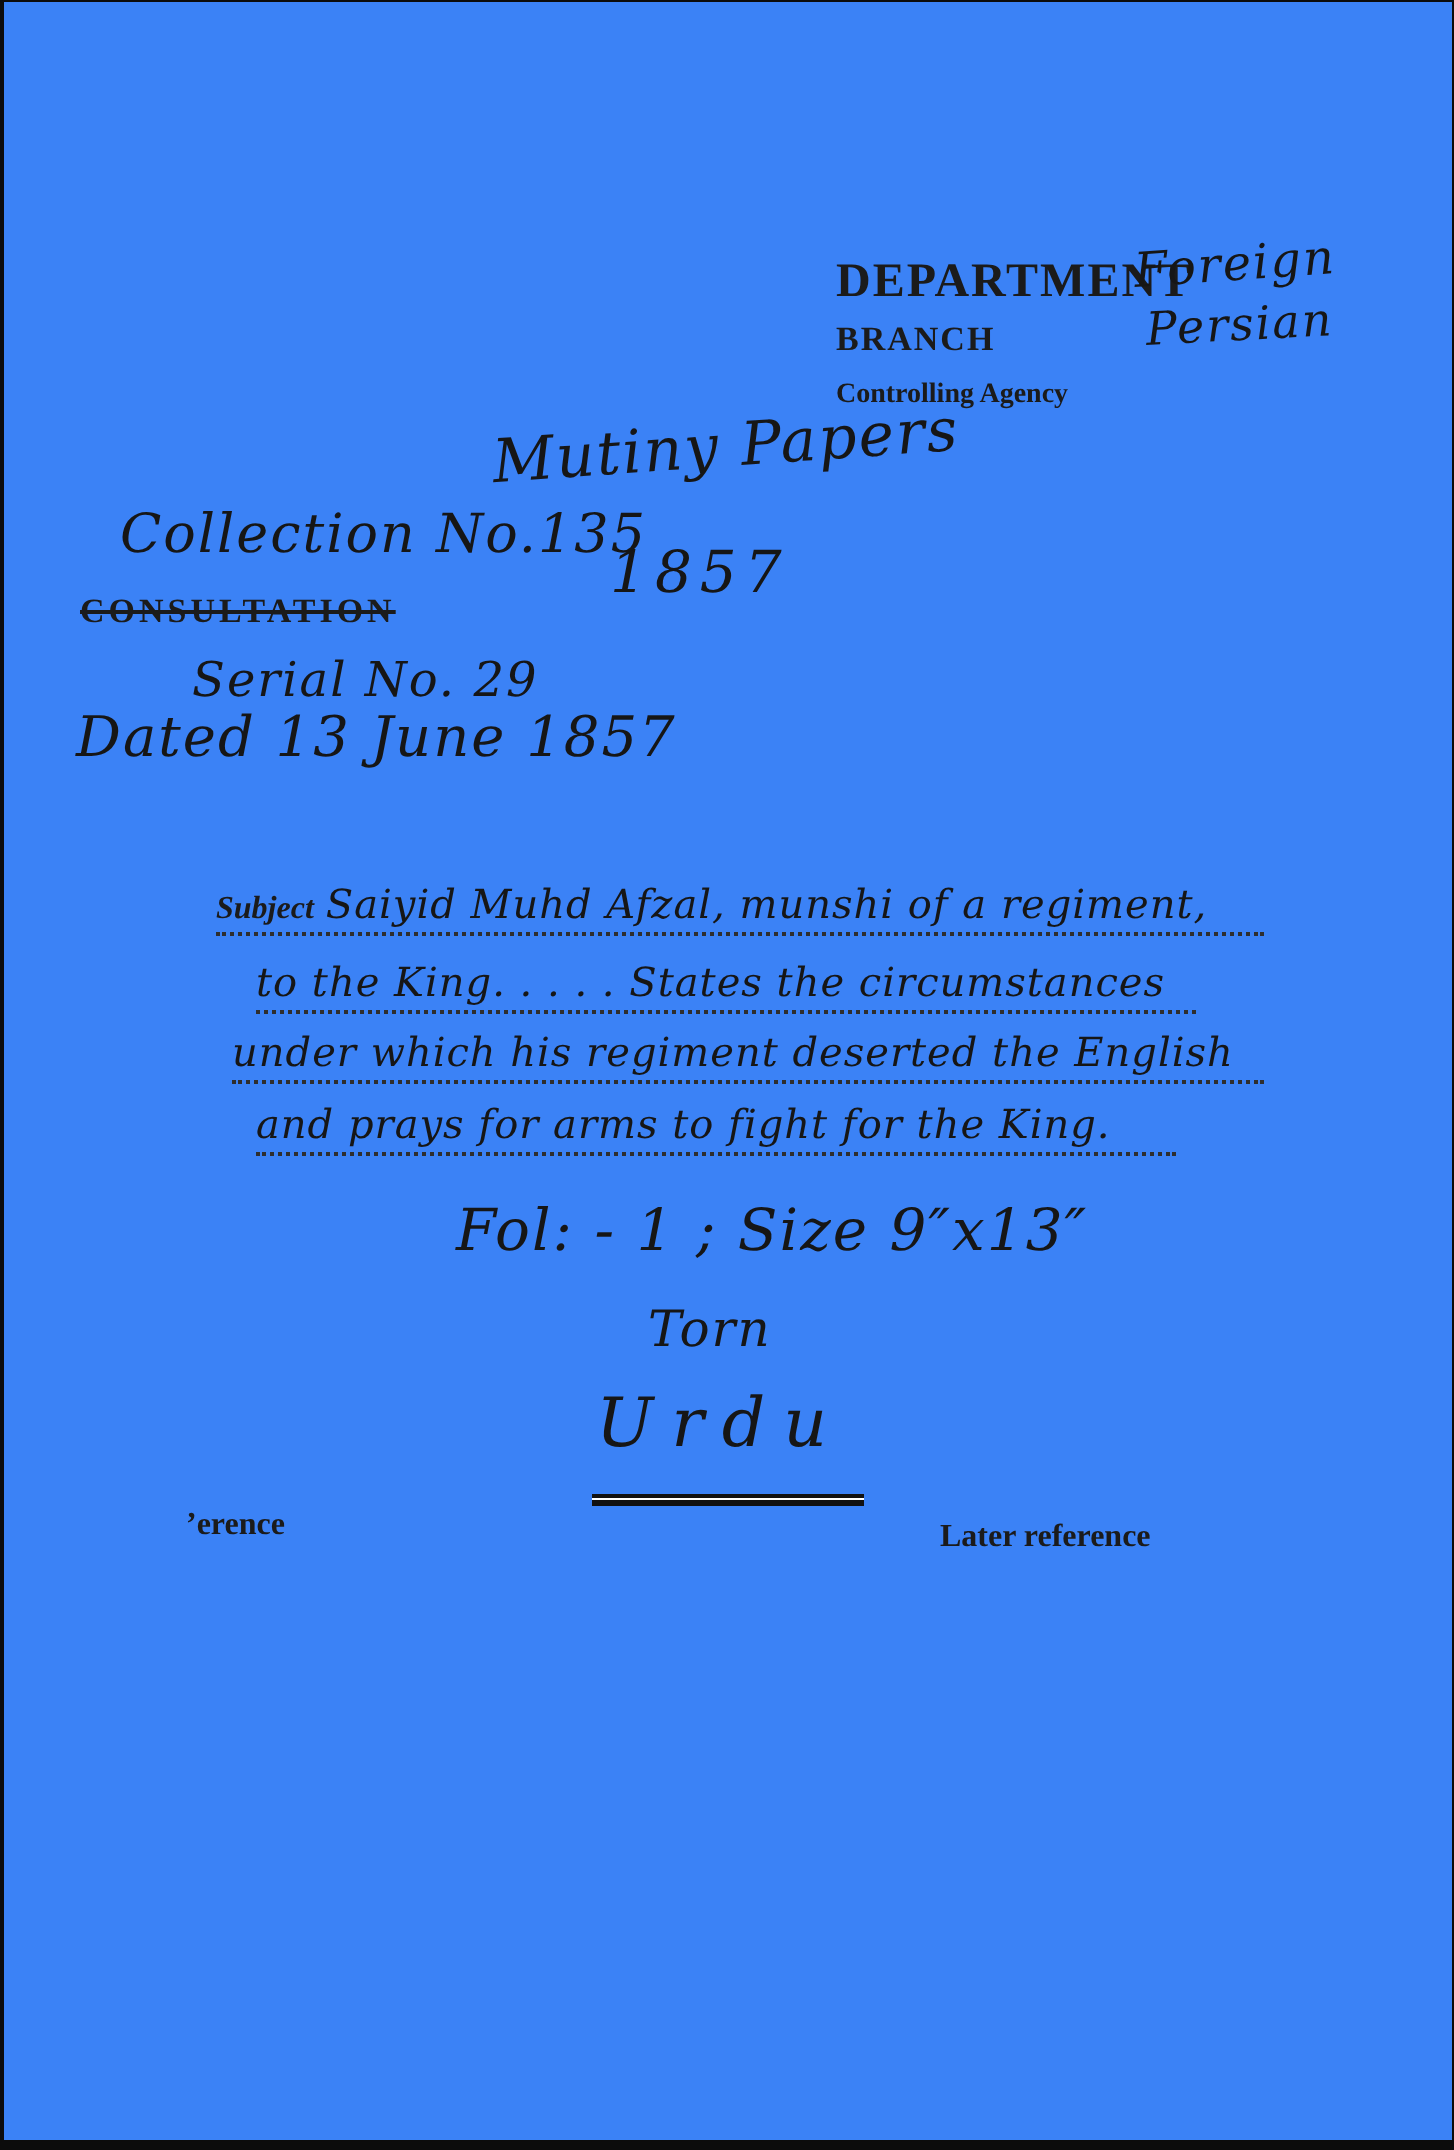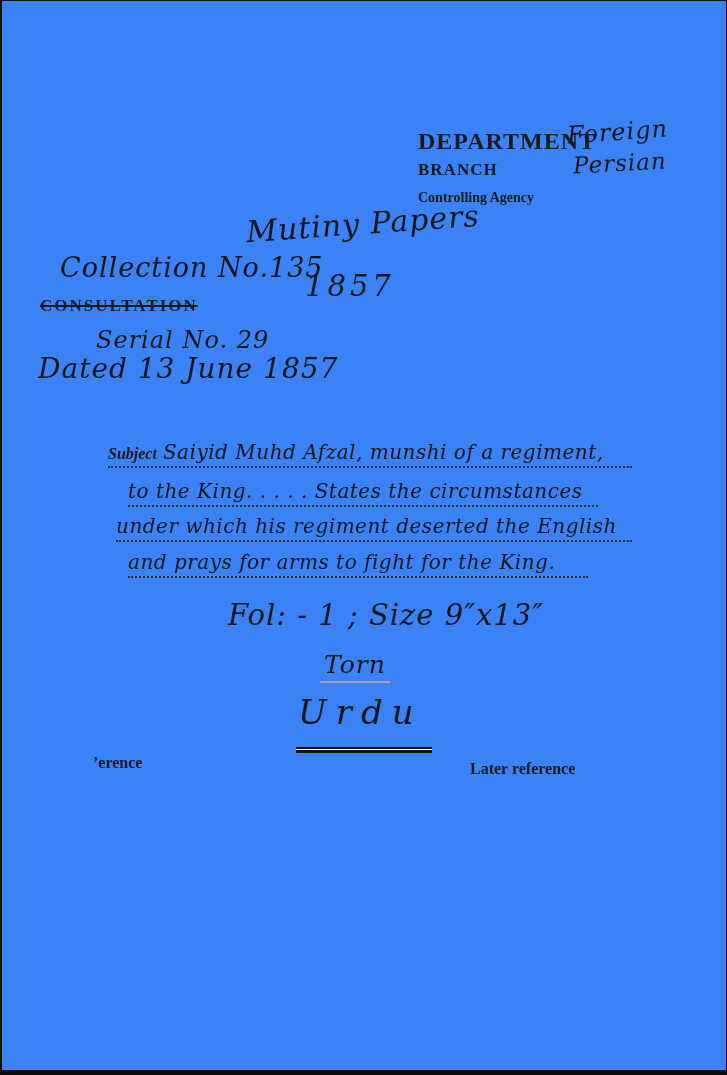--- a/index.html
+++ b/index.html
@@ -67,21 +67,21 @@
     font-size:16px;
     color:#1b1b1b;
     margin-right:6px;
   }
   .sl1{left:108px;top:440px;width:524px;}
   .sl2{left:128px;top:479px;width:470px;}
   .sl3{left:116px;top:514px;width:516px;}
   .sl4{left:116px;top:550px;width:460px;margin-left:12px;}
   .folio{left:228px;top:598px;font-size:29px;}
 
-  .torn{left:320px;top:650px;font-size:25px;border-bottom:2px solid #a3a3a3;padding:0 4px 2px 4px;}
+  .torn{left:320px;top:650px;font-size:25px;border-bottom:2px solid #3b82f6;padding:0 4px 2px 4px;}
   .urdu{left:298px;top:692px;font-size:34px;letter-spacing:9px;}
   .urdu-bar{
     position:absolute;left:296px;top:747px;width:136px;height:6px;
     background:linear-gradient(#111 0 2px,#fff 2px 3px,#111 3px 6px);
   }
 
   .ref-prev{left:93px;top:754px;font-size:16px;}
   .ref-later{left:470px;top:760px;font-size:16px;}
 </style>
 </head>

